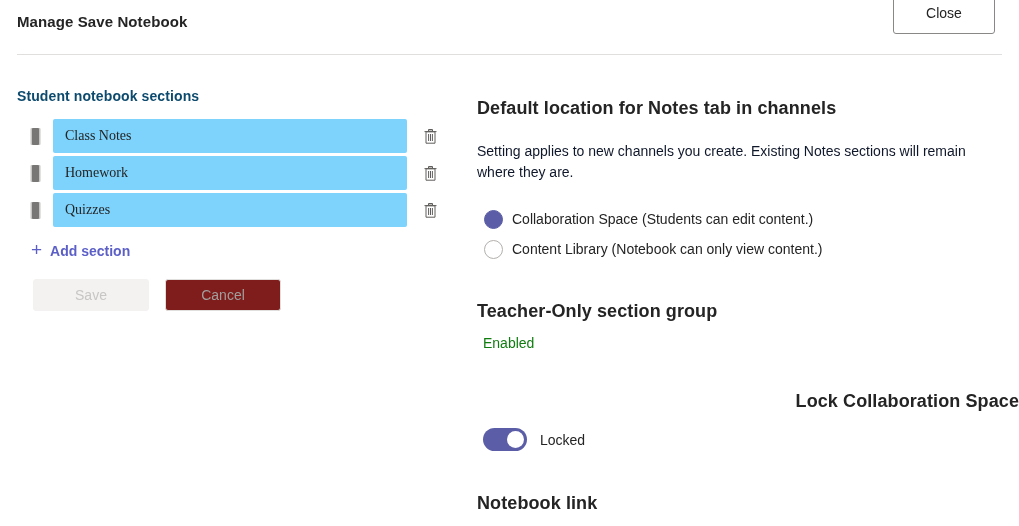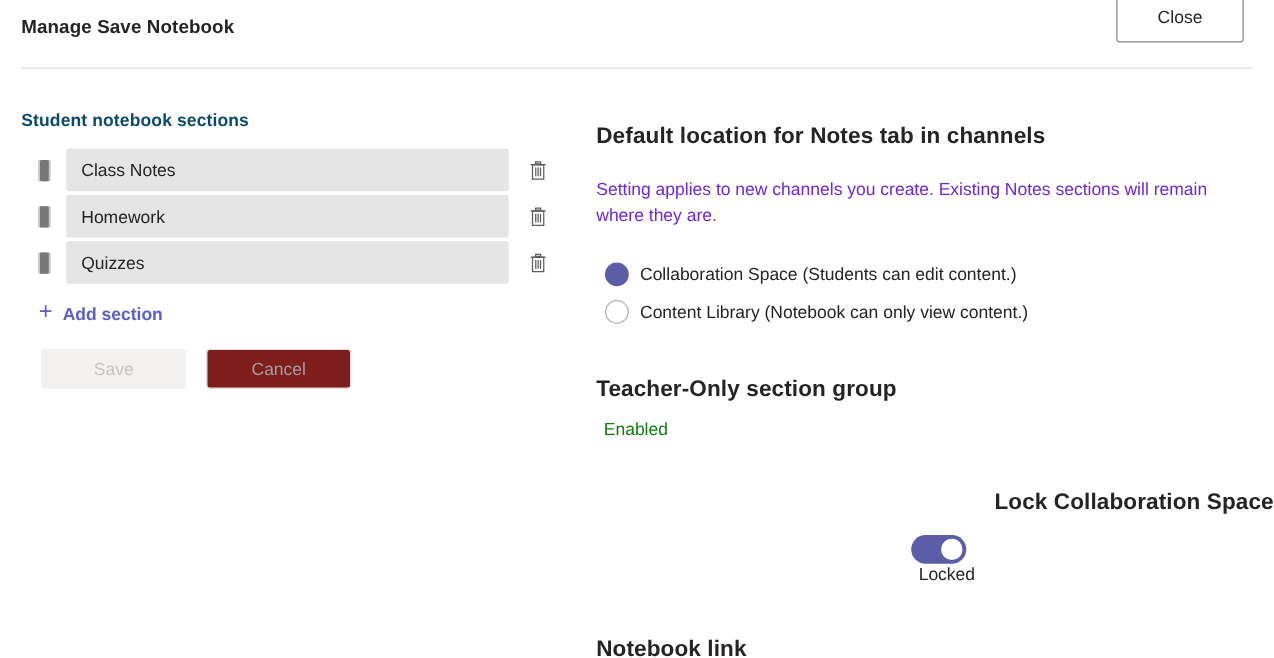--- a/index.html
+++ b/index.html
@@ -91,25 +91,25 @@
   .drag-handle .bar {
     width: 7px;
     height: 17px;
     background: #797775;
     border-radius: 1px;
     box-shadow: -1.5px 0 0 0 #c8c6c4, 1.5px 0 0 0 #c8c6c4;
   }
   .section-input {
     flex: 1 1 auto;
     height: 34px;
-    background: #e5e5e5;
+    background: #7dd3fc;
     border: none;
     outline: none;
     padding: 0 12px;
-    font-family: Liberation Sans, sans-serif;
+    font-family: Liberation Serif, serif;
     font-size: 14px;
     color: #252424;
     box-sizing: border-box;
     border-radius: 2px;
   }
   .delete-button {
     width: 34px;
     height: 34px;
     margin-left: 6px;
     background: transparent;
@@ -181,21 +181,21 @@
   }
   .rc-heading {
     font-size: 18px;
     font-weight: bold;
     color: #252424;
     margin: 0;
     letter-spacing: 0.1px;
   }
   #notes-desc {
     font-size: 14px;
-    color: #6d28d9;
+    color: #0f172a;
     line-height: 21px;
     margin: 22px 0 0 0;
     width: 526px;
   }
   #radio-group { margin-top: 21px; }
   .radio-row {
     display: flex;
     align-items: center;
     height: 30px;
     margin-left: 7px;
@@ -221,21 +221,20 @@
     margin: 13px 0 0 6px;
     font-size: 14px;
     color: #107c10;
   }
 
   #lock-heading { margin-top: 40px; text-align: right; }
   #lock-row {
     display: flex;
     align-items: center;
     margin: 16px 0 0 6px;
-    flex-direction: column;
   }
   #lock-toggle {
     width: 44px;
     height: 23px;
     border-radius: 12px;
     background: #5b5ea6;
     border: none;
     padding: 0;
     position: relative;
     cursor: pointer;

